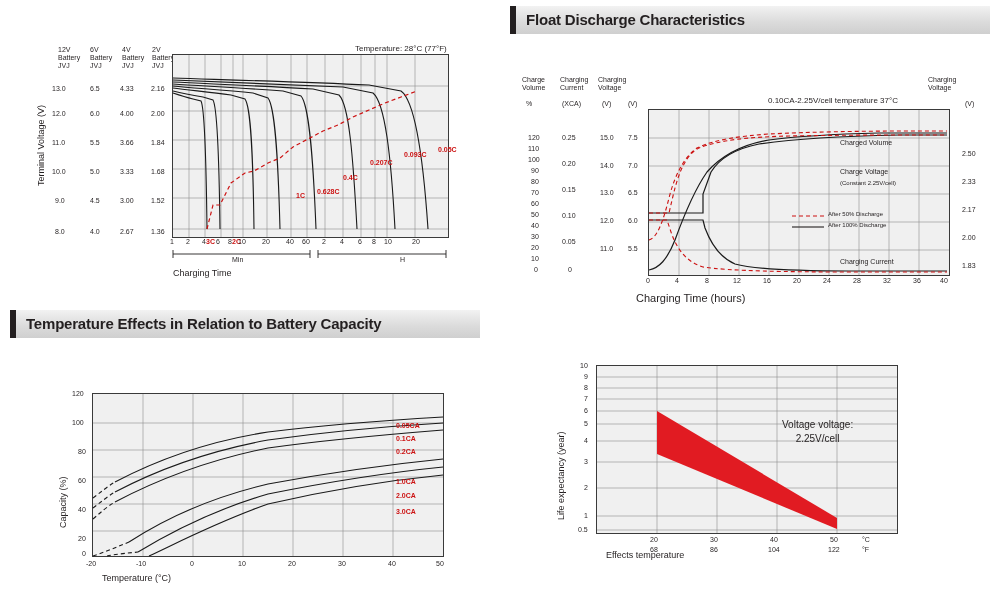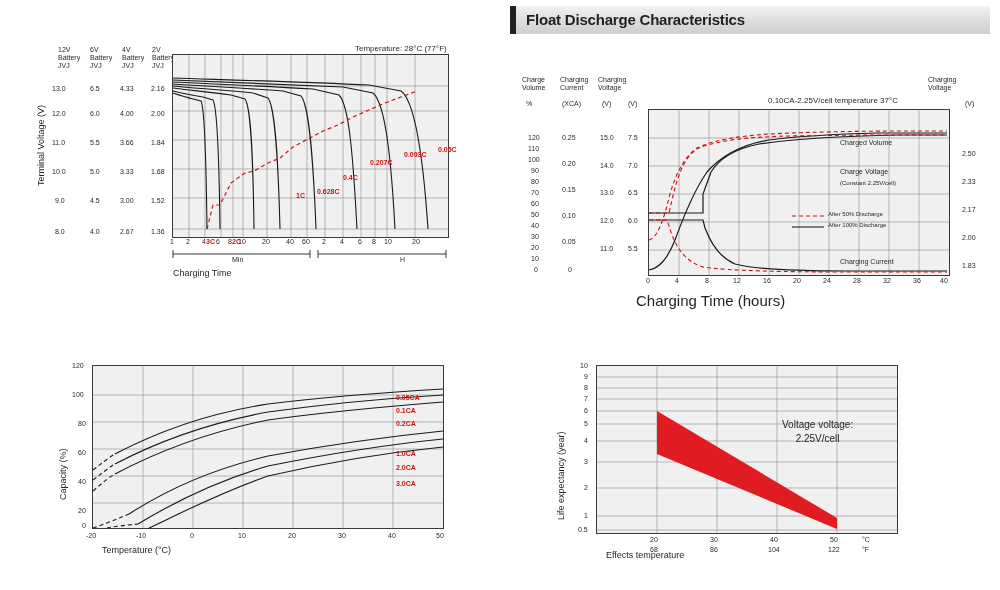--- a/index.html
+++ b/index.html
@@ -284,25 +284,26 @@
         <div class="axis-text" style="left:195px;top:243px;">8</div>
         <div class="axis-text" style="left:223px;top:243px;">12</div>
         <div class="axis-text" style="left:253px;top:243px;">16</div>
         <div class="axis-text" style="left:283px;top:243px;">20</div>
         <div class="axis-text" style="left:313px;top:243px;">24</div>
         <div class="axis-text" style="left:343px;top:243px;">28</div>
         <div class="axis-text" style="left:373px;top:243px;">32</div>
         <div class="axis-text" style="left:403px;top:243px;">36</div>
         <div class="axis-text" style="left:430px;top:243px;">40</div>
       </div>
-      <div class="lbl9" style="left:126px;top:258px;font-size:15px;">Charging Time (hours)</div>
+      <div class="lbl9" style="left:126px;top:258px;font-size:11px;">Charging Time (hours)</div>
     </div>
   </div>
 
   <div class="panel" style="left:10px;top:310px;width:470px;height:270px;">
+    <div class="panel-title">Temperature Effects in Relation to Battery Capacity</div>
     <div class="panel-body" style="width:470px;height:240px;">
 
       <div class="axis-text rot" style="left:48px;top:190px;transform:rotate(-90deg);font-size:9px;">Capacity (%)</div>
 
       <div>
         <div class="axis-text" style="left:62px;top:52px;">120</div>
         <div class="axis-text" style="left:62px;top:81px;">100</div>
         <div class="axis-text" style="left:68px;top:110px;">80</div>
         <div class="axis-text" style="left:68px;top:139px;">60</div>
         <div class="axis-text" style="left:68px;top:168px;">40</div>

